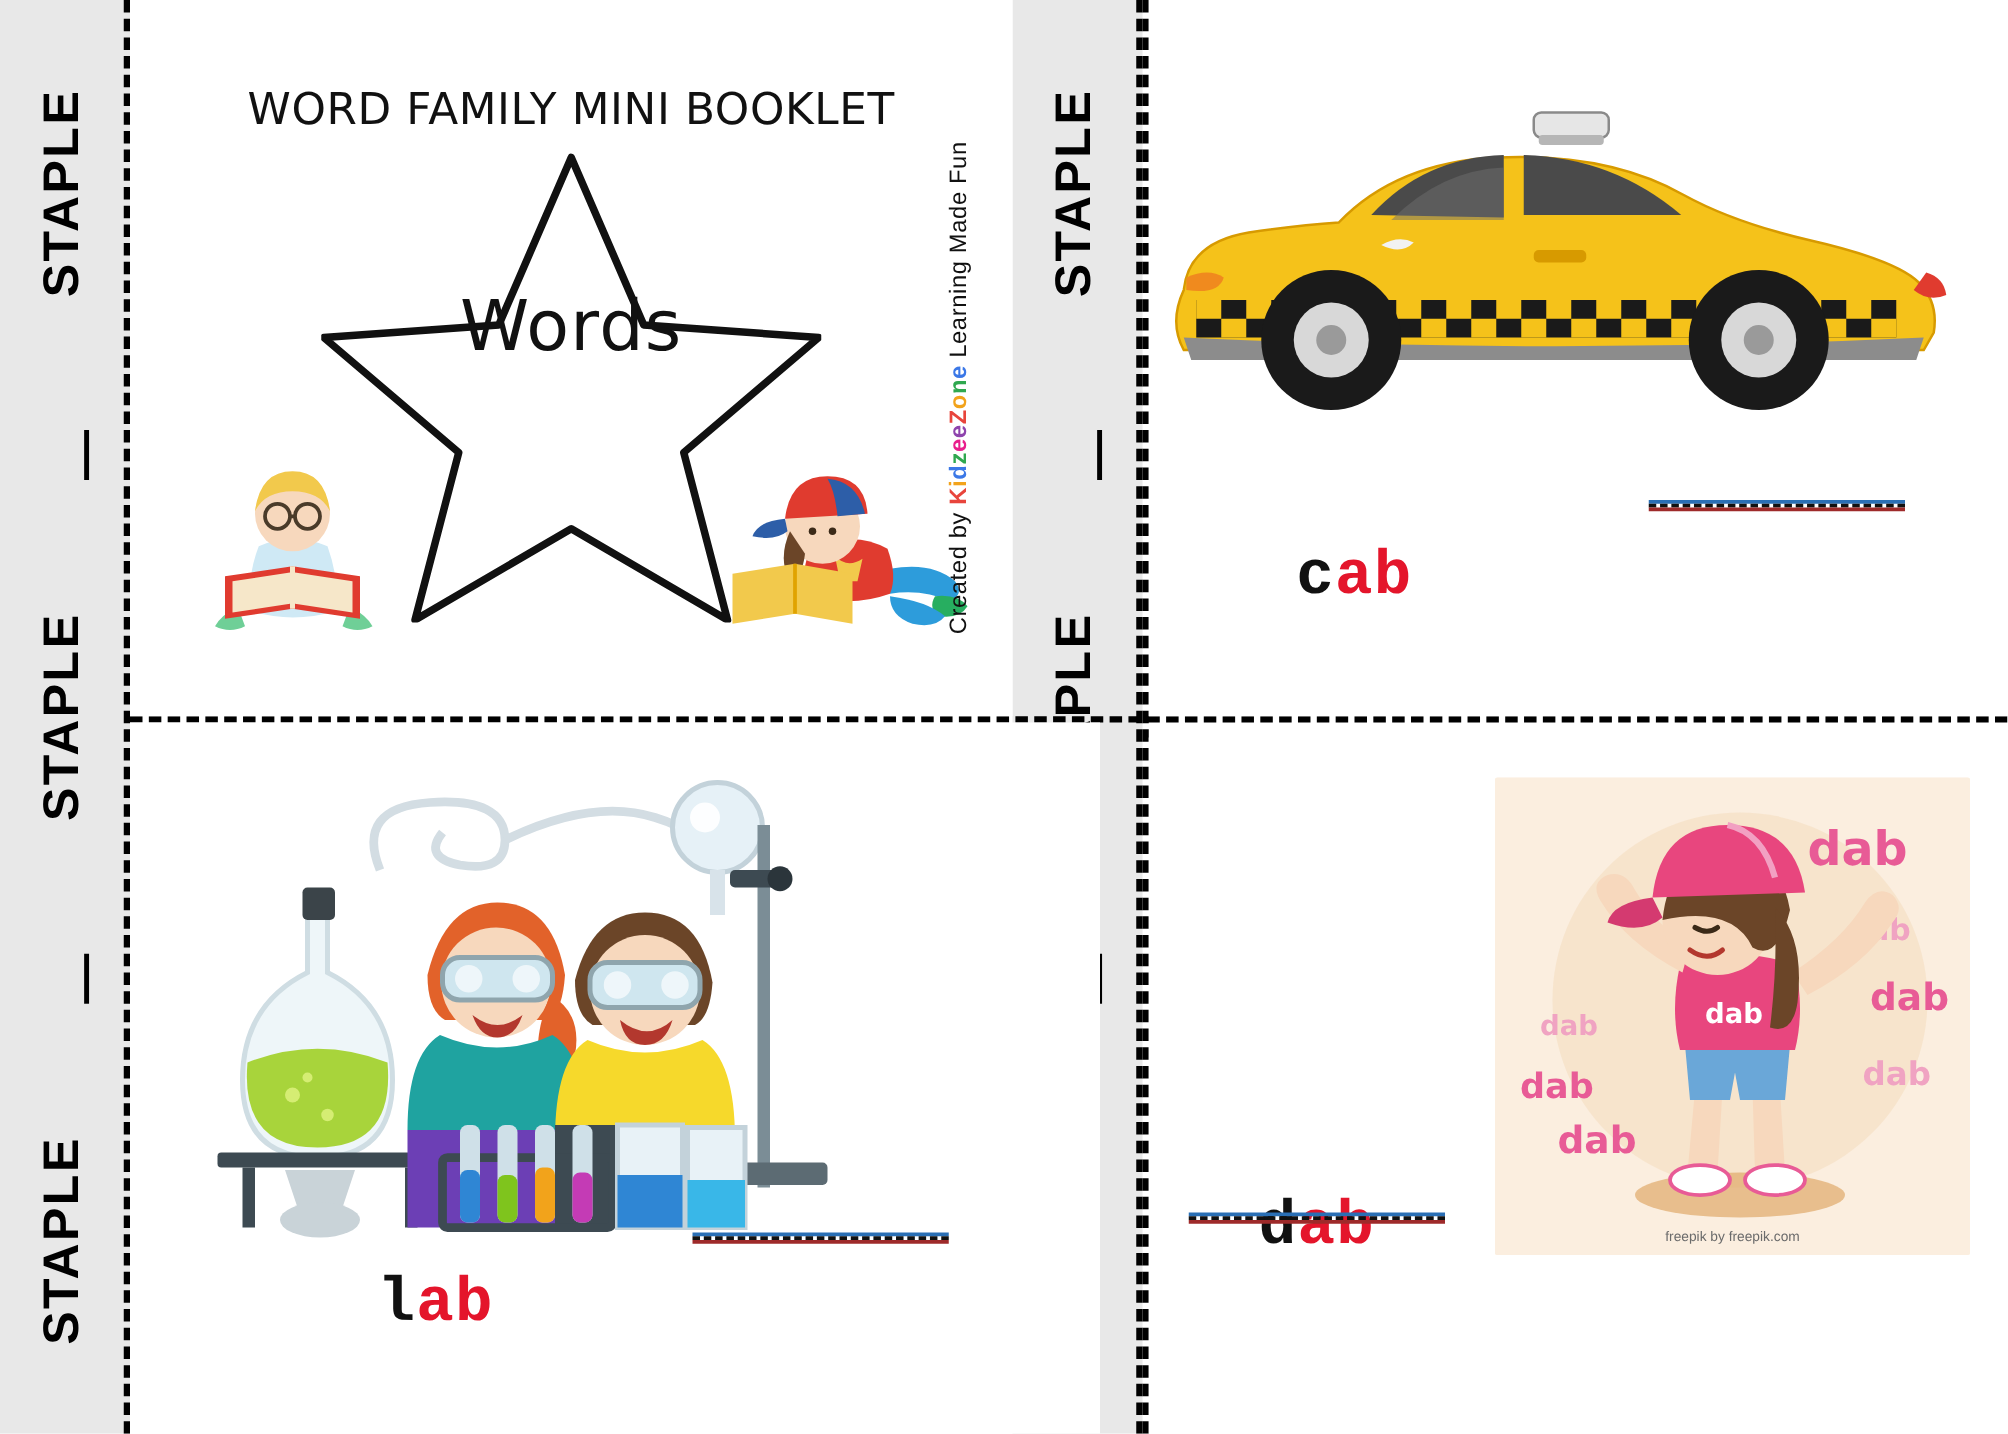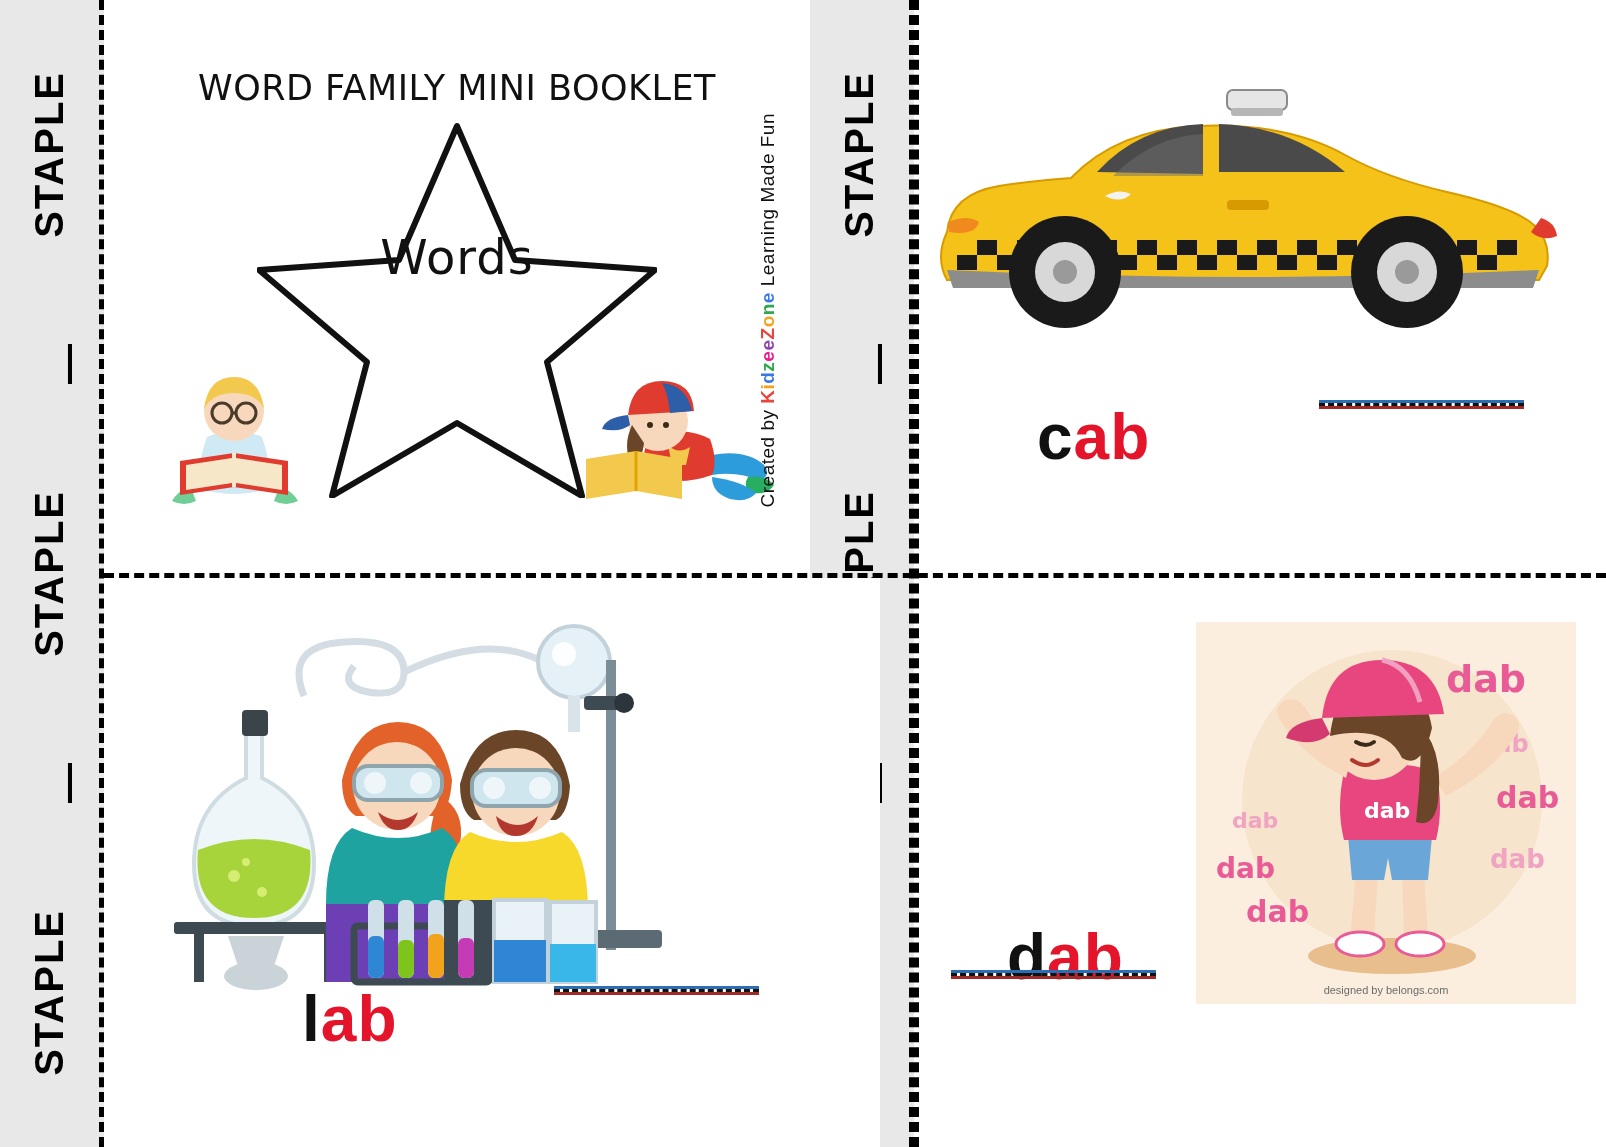--- a/index.html
+++ b/index.html
@@ -106,21 +106,21 @@
   }
   .star-text {
     position: absolute;
     top: 112px; left: 0; width: 100%;
     text-align: center;
     font-family: "DejaVu Sans", sans-serif;
     color: #111;
     pointer-events: none;
   }
   .star-text .l1 { font-size: 52px; letter-spacing: 2px; line-height: 1.1; }
-  .star-text .l2 { font-size: 48px; letter-spacing: 1px; line-height: 1.15; }
+  .star-text .l2 { font-size: 56px; letter-spacing: 1px; line-height: 1.15; }
   .belongs {
     position: absolute;
     bottom: 22px; left: 0; width: 100%;
     text-align: center;
     font-family: "DejaVu Sans", sans-serif;
     font-size: 27px;
     color: #111;
     letter-spacing: 1px;
   }
 
@@ -161,25 +161,26 @@
   .credit-text .k1 { color: #e8453c; }
   .credit-text .k2 { color: #f2a31b; }
   .credit-text .k3 { color: #3b78e7; }
   .credit-text .k4 { color: #2fa84f; }
   .credit-text .k5 { color: #e91e8c; }
   .credit-text .k6 { color: #8e44ad; }
 
   
   .word {
     position: absolute;
-    font-family: Liberation Sans, sans-serif;
+    font-family: Liberation Mono, monospace;
     font-weight: 700;
-    font-size: 64px;
+    font-size: 50px;
     color: #111;
     letter-spacing: 1px;
+    margin-top: 33px;
   }
   .word .rest { color: #e4152b; }
   .lines {
     position: absolute;
     width: 205px;
   }
   .lines .ln {
     height: 0;
     margin: 0;
   }
@@ -505,21 +506,21 @@
         <path d="M134 114 q6 -56 50 -56 q44 0 52 48 q-10 42 -30 30 q-16 -34 -72 -22 z" fill="#6b4528"></path>
         <path d="M224 104 q24 24 18 76 q-4 26 -22 20 q6 -48 4 -96 z" fill="#6b4528"></path>
 
         <path d="M126 96 q6 -58 60 -58 q54 0 62 54 l-122 4 z" fill="#e8467e"></path>
         <path d="M126 96 q-32 4 -36 20 q28 10 44 -4 z" fill="#d43a70"></path>
         <path d="M186 38 q28 6 38 42" fill="none" stroke="#f2a0c2" stroke-width="5"></path>
 
         <path d="M160 120 q10 6 18 0" stroke="#3b2a18" stroke-width="4" fill="none" stroke-linecap="round"></path>
         <path d="M156 138 q14 10 26 0" stroke="#b3382e" stroke-width="4" fill="none" stroke-linecap="round"></path>
       </svg>
-      <div class="dab-credit">designed by belongs.com</div>
+      <div class="dab-credit">freepik by freepik.com</div>
     </div>
 
     <div class="word" style="left:88px; top:330px;"><span>d</span><span class="rest">ab</span></div>
 
     <div class="lines" style="left:32px; top:380px;">
       <div class="ln ln-top"></div>
       <div class="ln ln-mid"></div>
       <div class="ln ln-bot"></div>
     </div>
 

